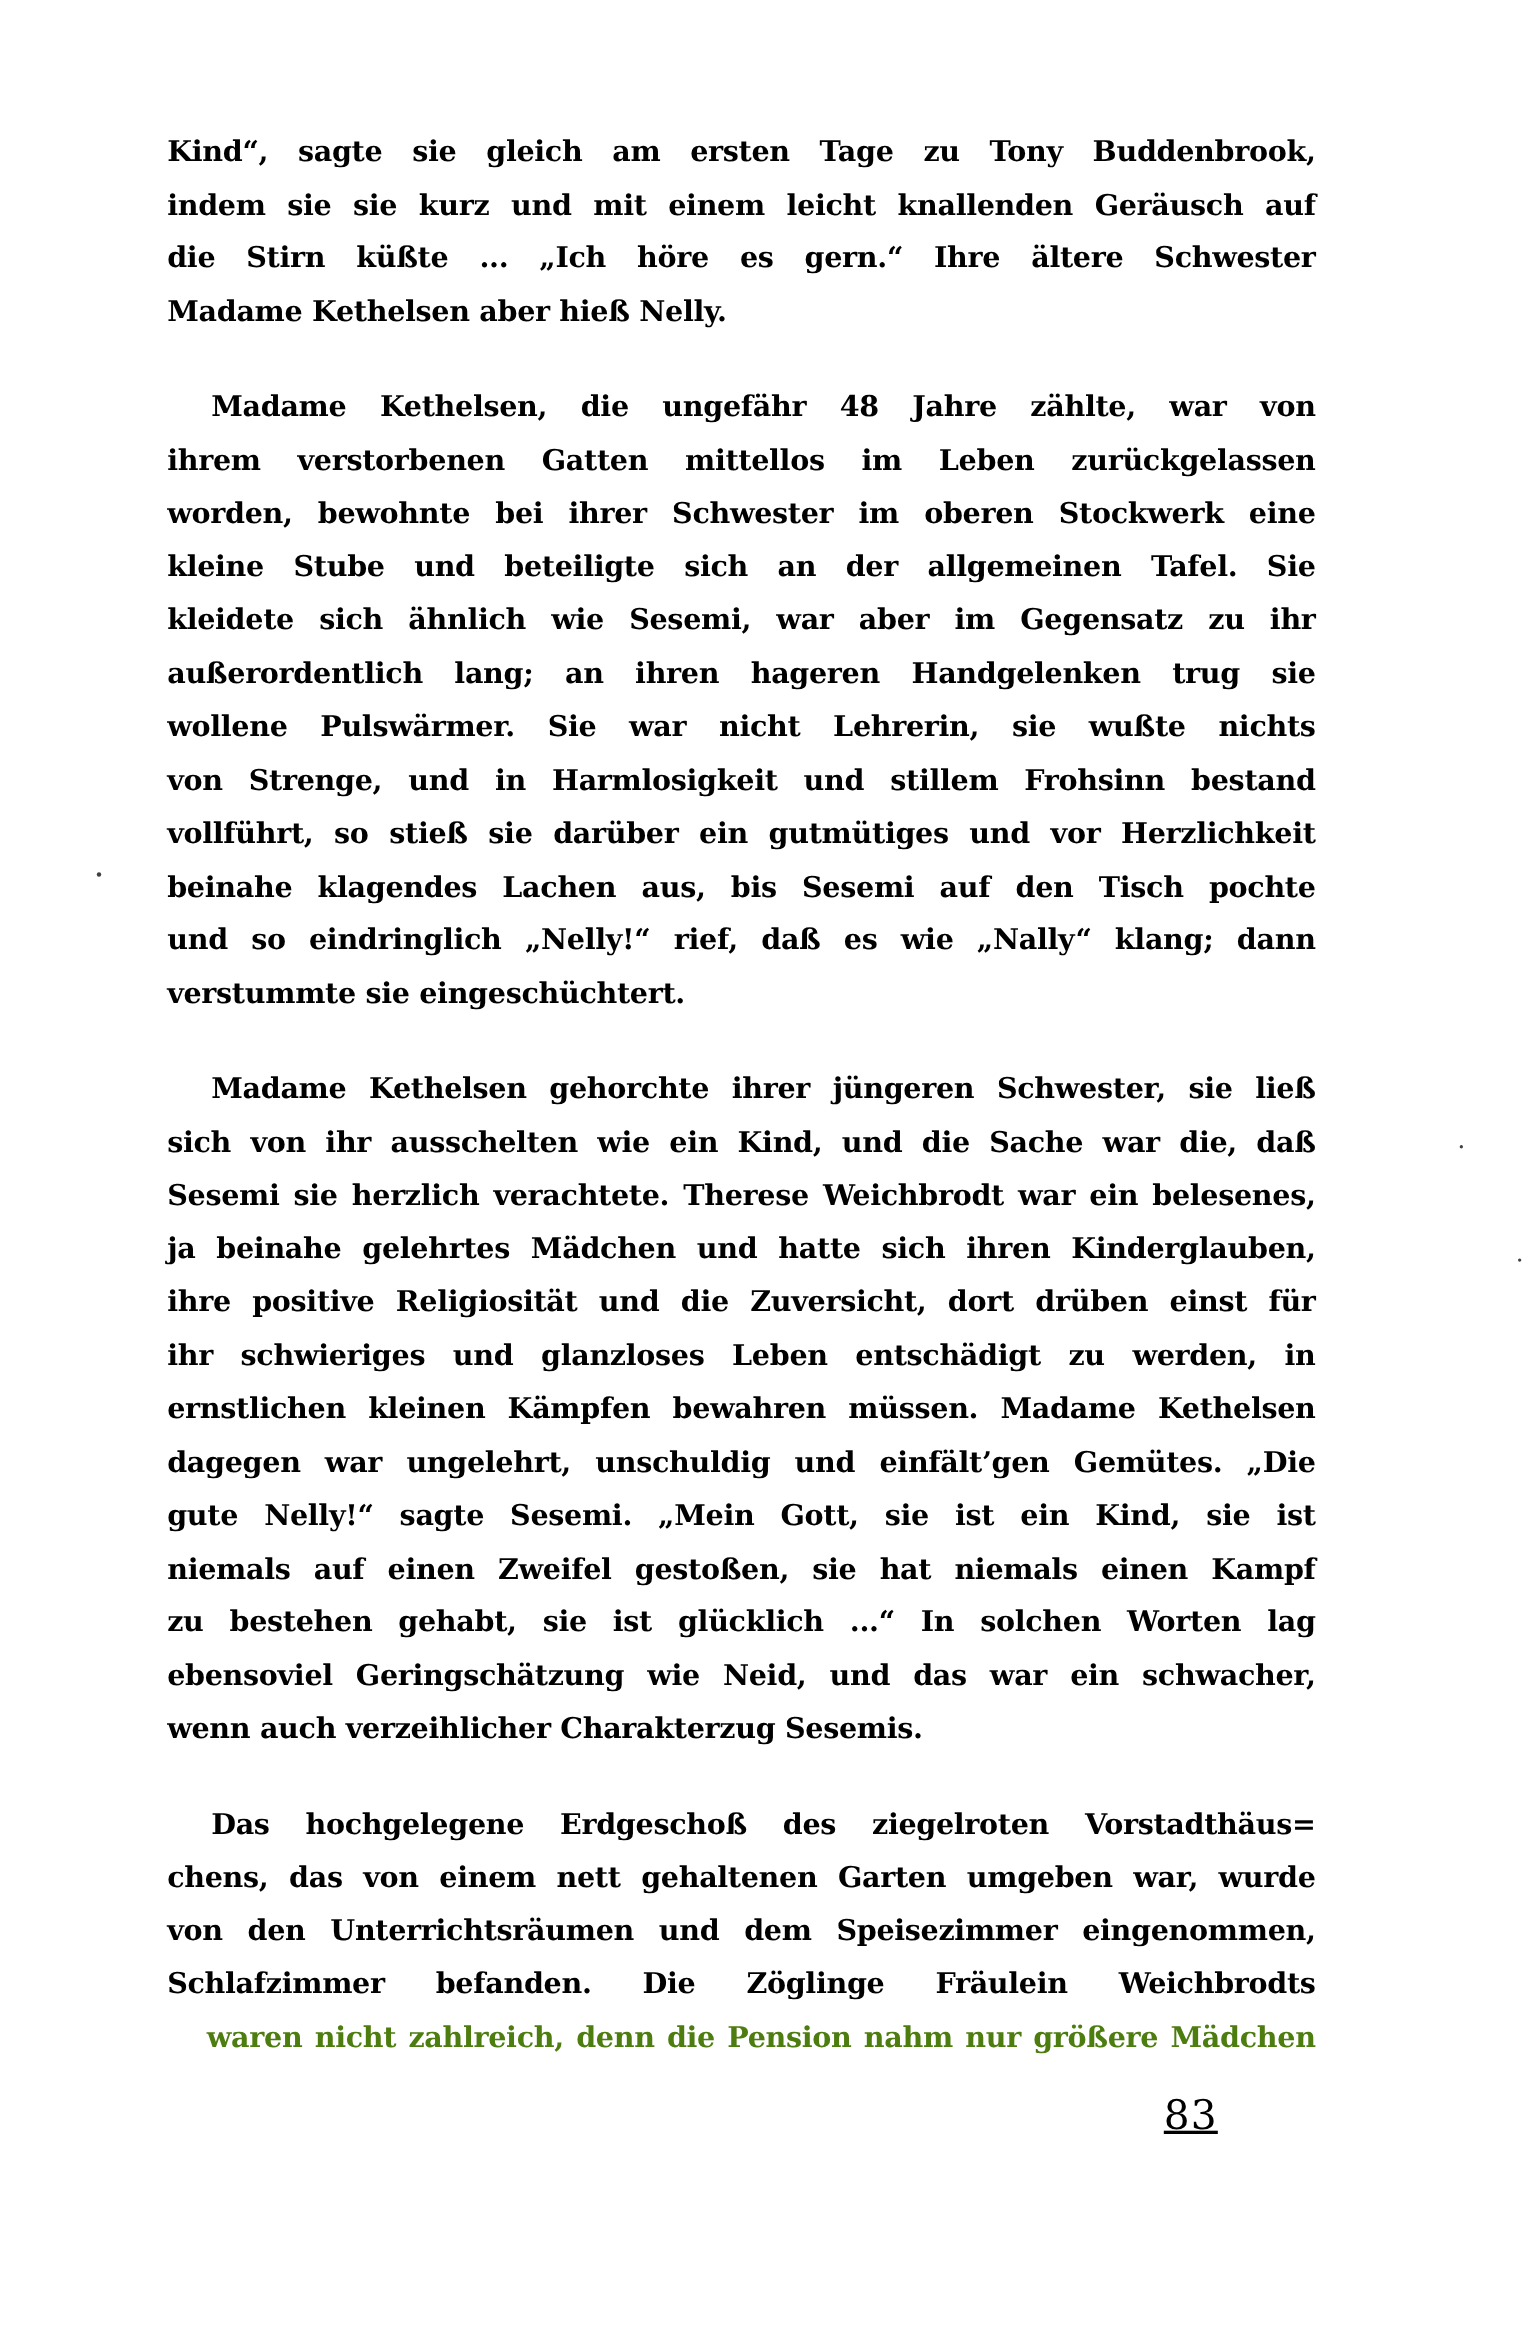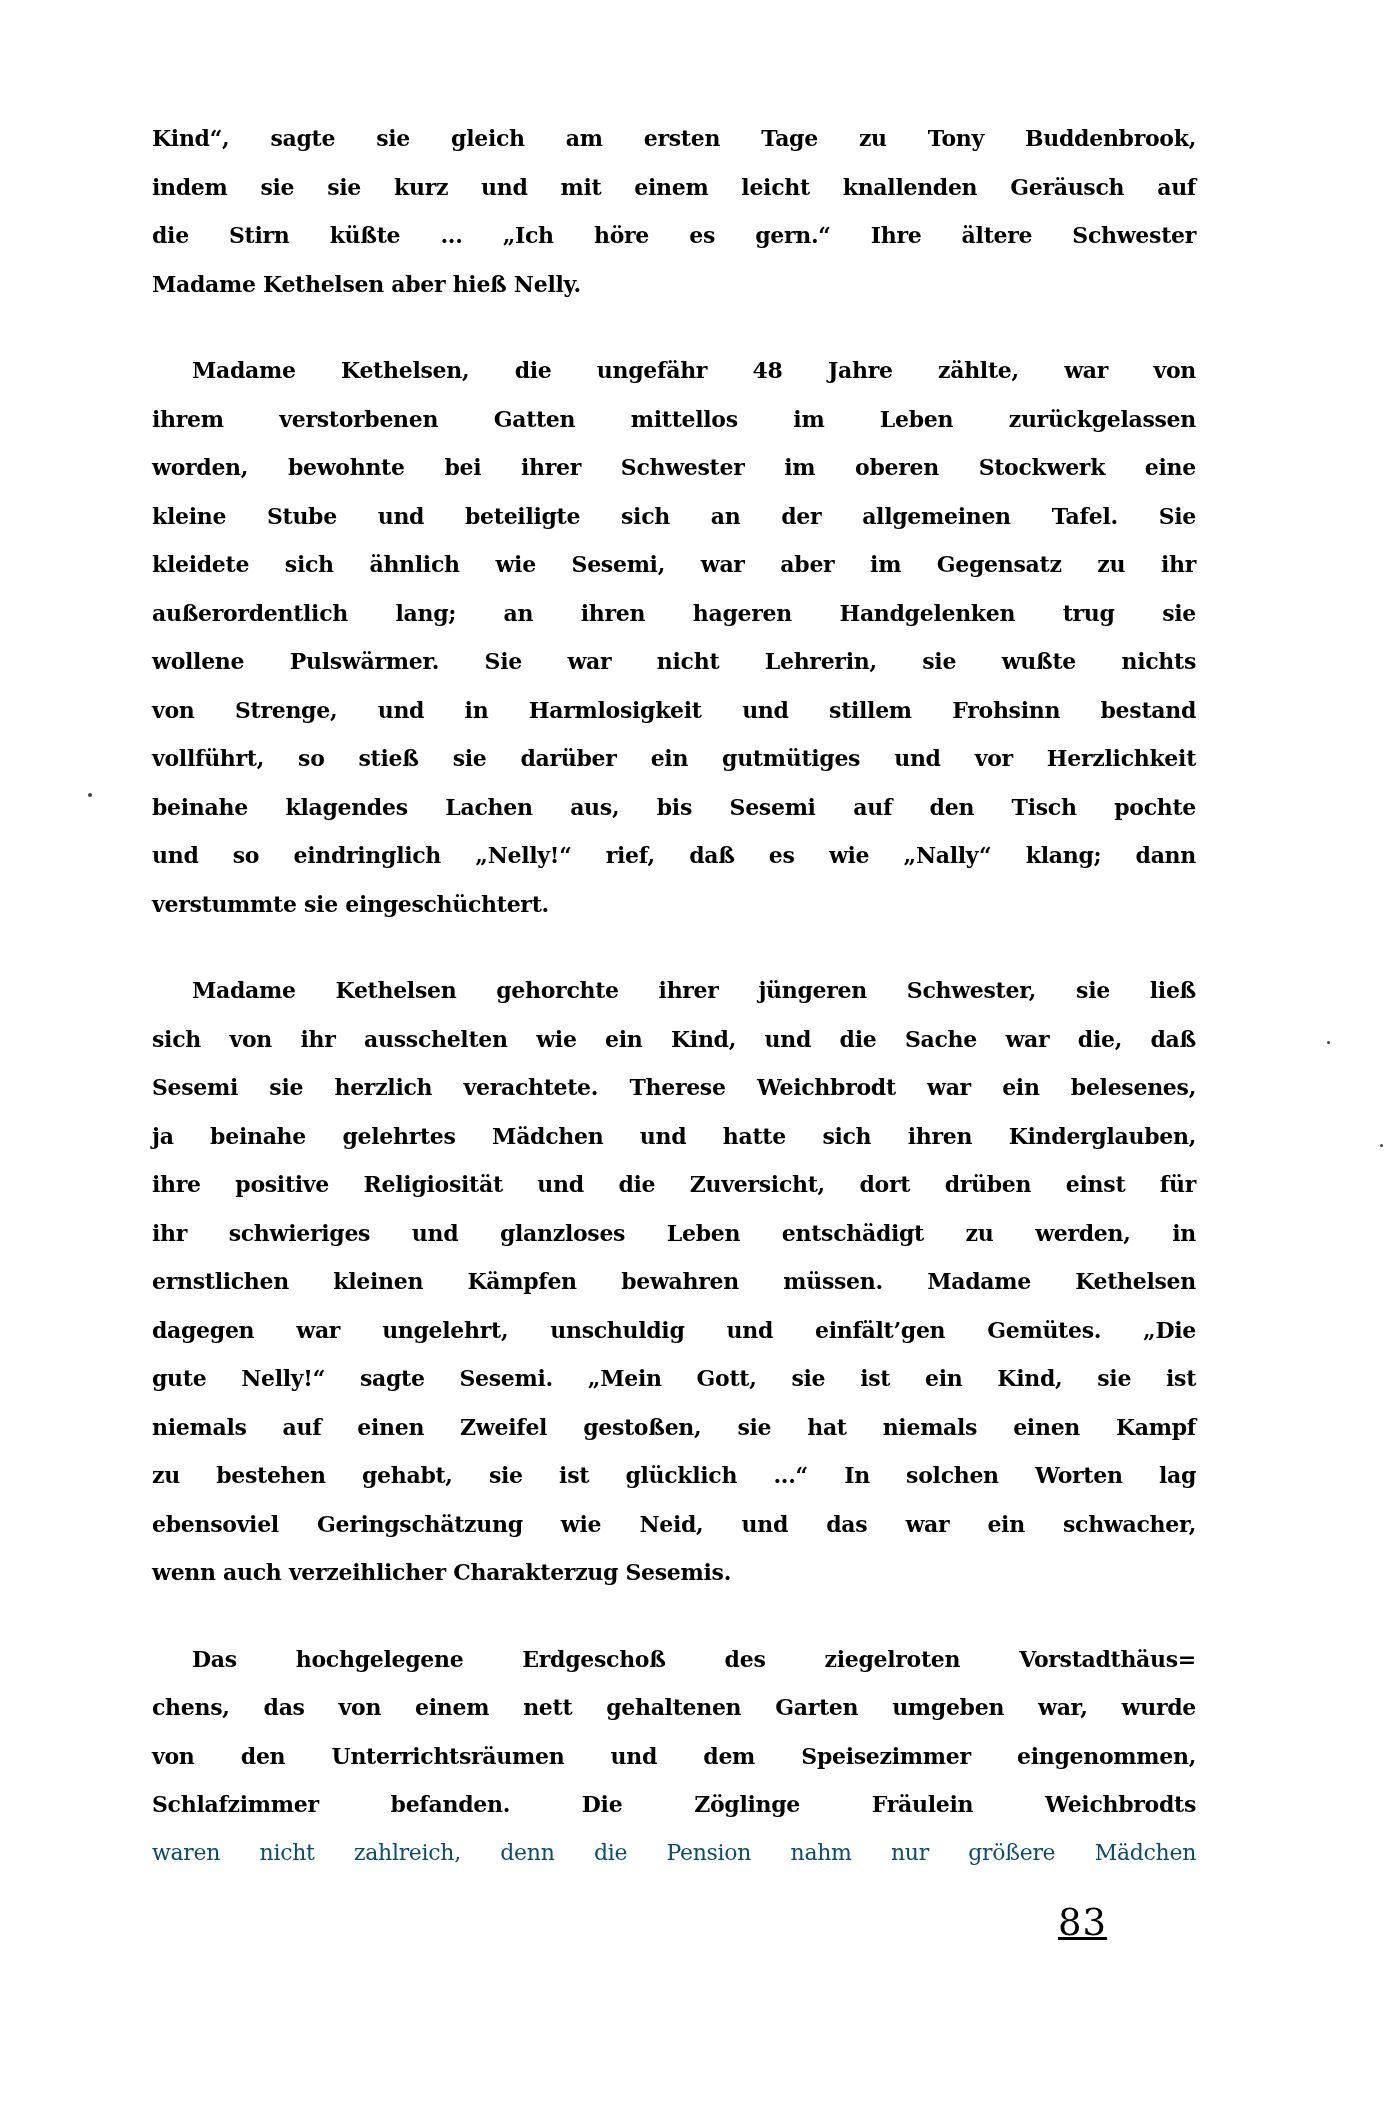--- a/index.html
+++ b/index.html
@@ -19,33 +19,33 @@
   }
   .text-block {
     position: absolute;
     left: 152px; top: 114px;
     width: 1044px;
   }
   .paragraph { margin: 0; padding: 0; }
   .line {
     height: 48.5px;
     line-height: 48.5px;
-    font-size: 22px;
+    font-size: 26px;
     font-weight: bold;
     letter-spacing: -0.3px;
     text-align: justify;
     text-align-last: justify;
     white-space: nowrap;
     overflow: visible;
   }
   
   .line { white-space: normal; }
   .line.indent { text-indent: 40px; margin-top: 38px; }
   .line.para-end { text-align-last: left; }
-  .line.faint { font-weight: normal; color: #0c4a6e; }
+  .line.faint { font-weight: bold; color: #4d7c0f; margin-left: 36px; }
   .page-number {
     position: absolute;
     left: 1058px; top: 1901px;
     font-size: 37px;
     font-weight: normal;
     letter-spacing: 1px;
     text-decoration: underline;
   }
   .speck {
     position: absolute;

